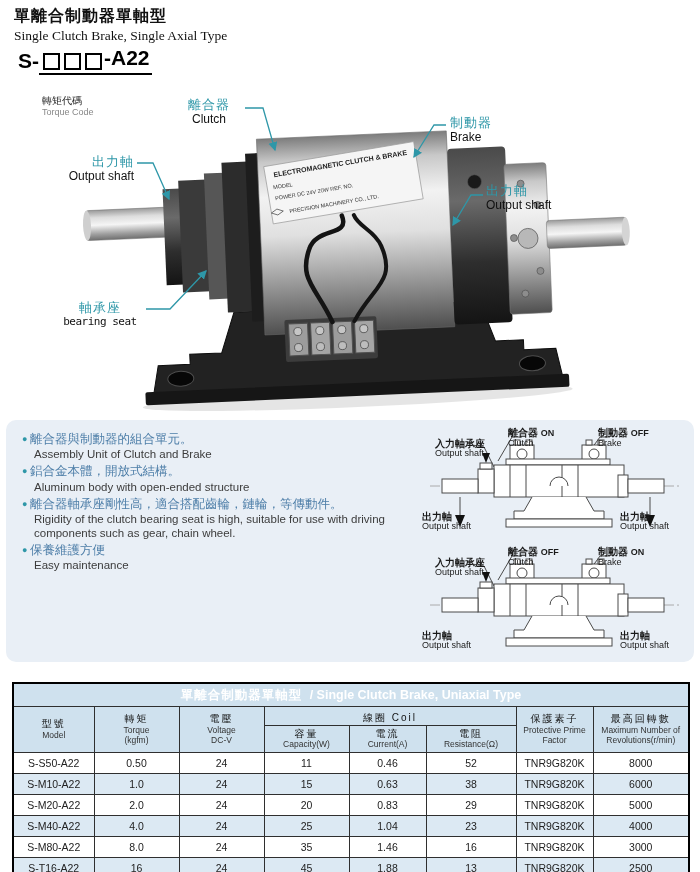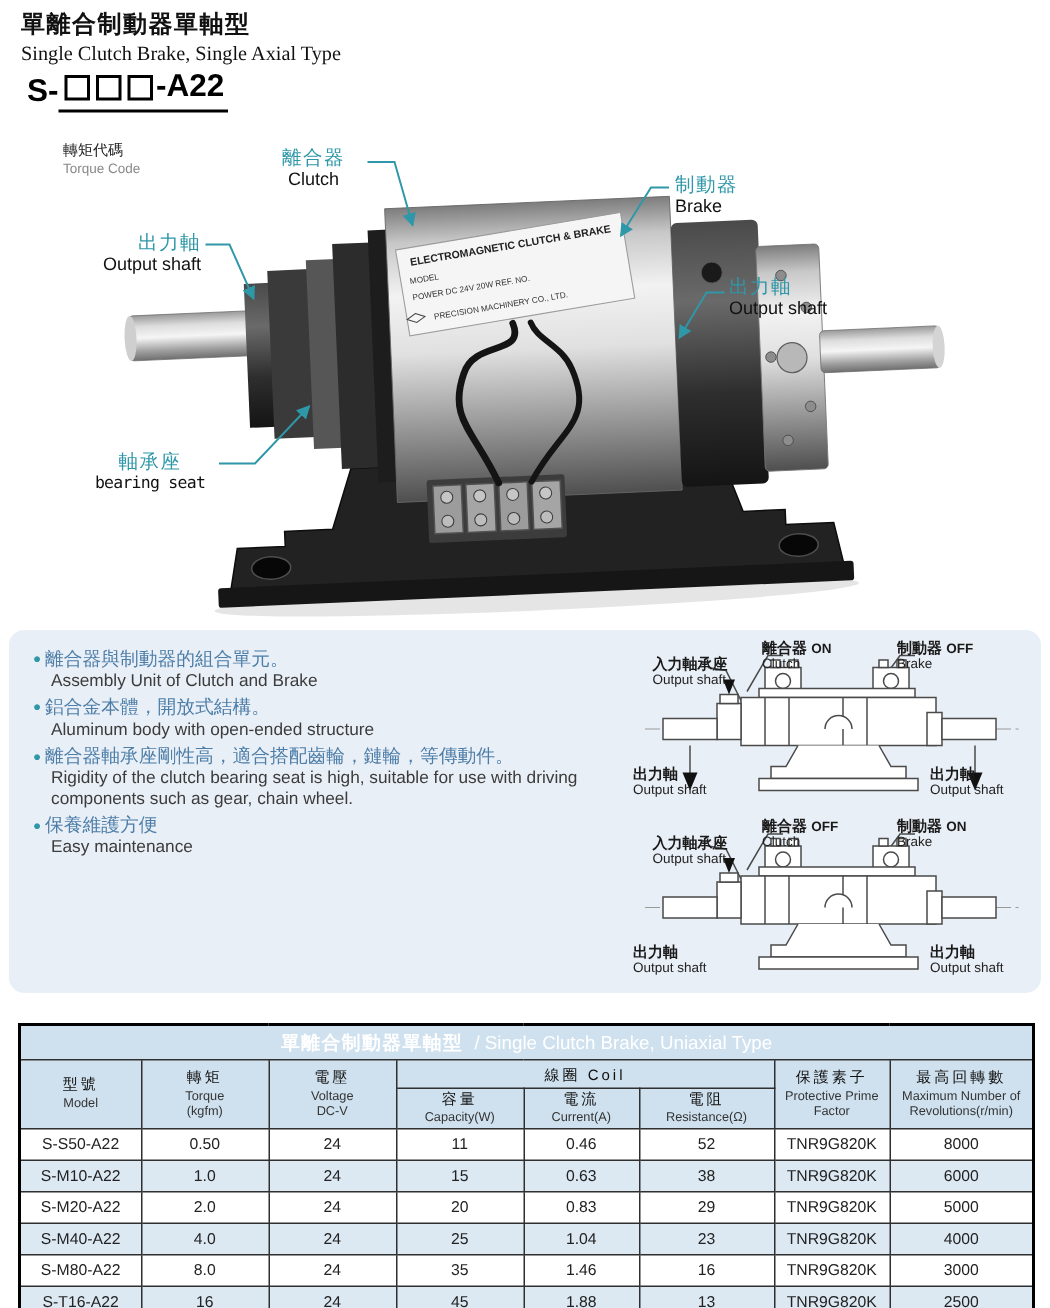--- a/index.html
+++ b/index.html
@@ -6,21 +6,21 @@
   body{
     width:700px;height:872px;background:#ffffff;position:relative;overflow:hidden;
     font-family:"Liberation Sans",sans-serif;color:#111;
   }
   
   .hdr{position:absolute;left:14px;top:6px;}
   .hdr h1{margin:0;font-size:16px;font-weight:bold;color:#111;letter-spacing:1px;}
   .hdr .sub{font-family:"Liberation Serif",serif;font-size:13.5px;color:#111;margin-top:1px;}
   .model{position:absolute;left:18px;top:46px;}
   .mc-line{display:flex;align-items:center;font-size:21px;font-weight:bold;color:#000;}
-  .mc-under{display:inline-flex;align-items:center;border-bottom:2px solid #000;padding:0 2px 3px 2px;}
+  .mc-under{display:inline-flex;align-items:flex-end;border-bottom:2px solid #000;padding:0 2px 3px 2px;}
   .mc-box{width:13px;height:13px;border:2px solid #000;display:inline-block;margin:0 2px;background:#fff;}
   .mc-sub{margin-left:24px;margin-top:20px;line-height:1.2;}
   .mc-sub .zh{font-size:10px;color:#222;display:block;}
   .mc-sub .en{font-size:9px;color:#888;display:block;}
   
   .photo{position:absolute;left:0;top:95px;width:700px;height:325px;}
   .photo svg{position:absolute;left:0;top:0;}
   .callout{position:absolute;line-height:1.15;}
   .callout .zh{color:#2E97A8;font-size:13px;display:block;letter-spacing:1px;}
   .callout .en{color:#111;font-size:12px;display:block;}
@@ -50,21 +50,21 @@
   .dlabel.clutch{left:86px;top:0;}
   .dlabel.brake{left:176px;top:0;}
   .dlabel.outL{left:0;top:84px;}
   .dlabel.outR{left:198px;top:84px;}
   
   .spec{position:absolute;left:12px;top:682px;width:676px;border-collapse:collapse;table-layout:fixed;}
   .spec th,.spec td{border:1px solid #2f2f2f;padding:0;}
   .spec{border:2px solid #000;}
   .t-title{background:#135E7C;color:#fff;height:22px;font-size:12.5px;text-align:center;}
   .t-title .zh{font-weight:bold;letter-spacing:1px;}
-  .t-title .en{font-weight:normal;margin-left:4px;}
+  .t-title .en{font-weight:bold;margin-left:4px;}
   .spec thead th{background:#CFE1EE;font-weight:normal;text-align:center;vertical-align:middle;}
   .h-zh{display:block;font-size:10px;color:#111;letter-spacing:2px;line-height:1.25;}
   .h-en{display:block;font-size:8.5px;color:#333;letter-spacing:0;line-height:1.15;}
   .coil-head{height:16px;}
   .coil-head .h-zh{display:inline;font-size:10px;}
   .sub-head th{height:26px;}
   .spec tbody td{height:20px;text-align:center;font-size:10.5px;color:#222;background:#fff;}
   .spec tbody tr:nth-child(even) td{background:#DCE9F3;}
 </style>
 </head>

